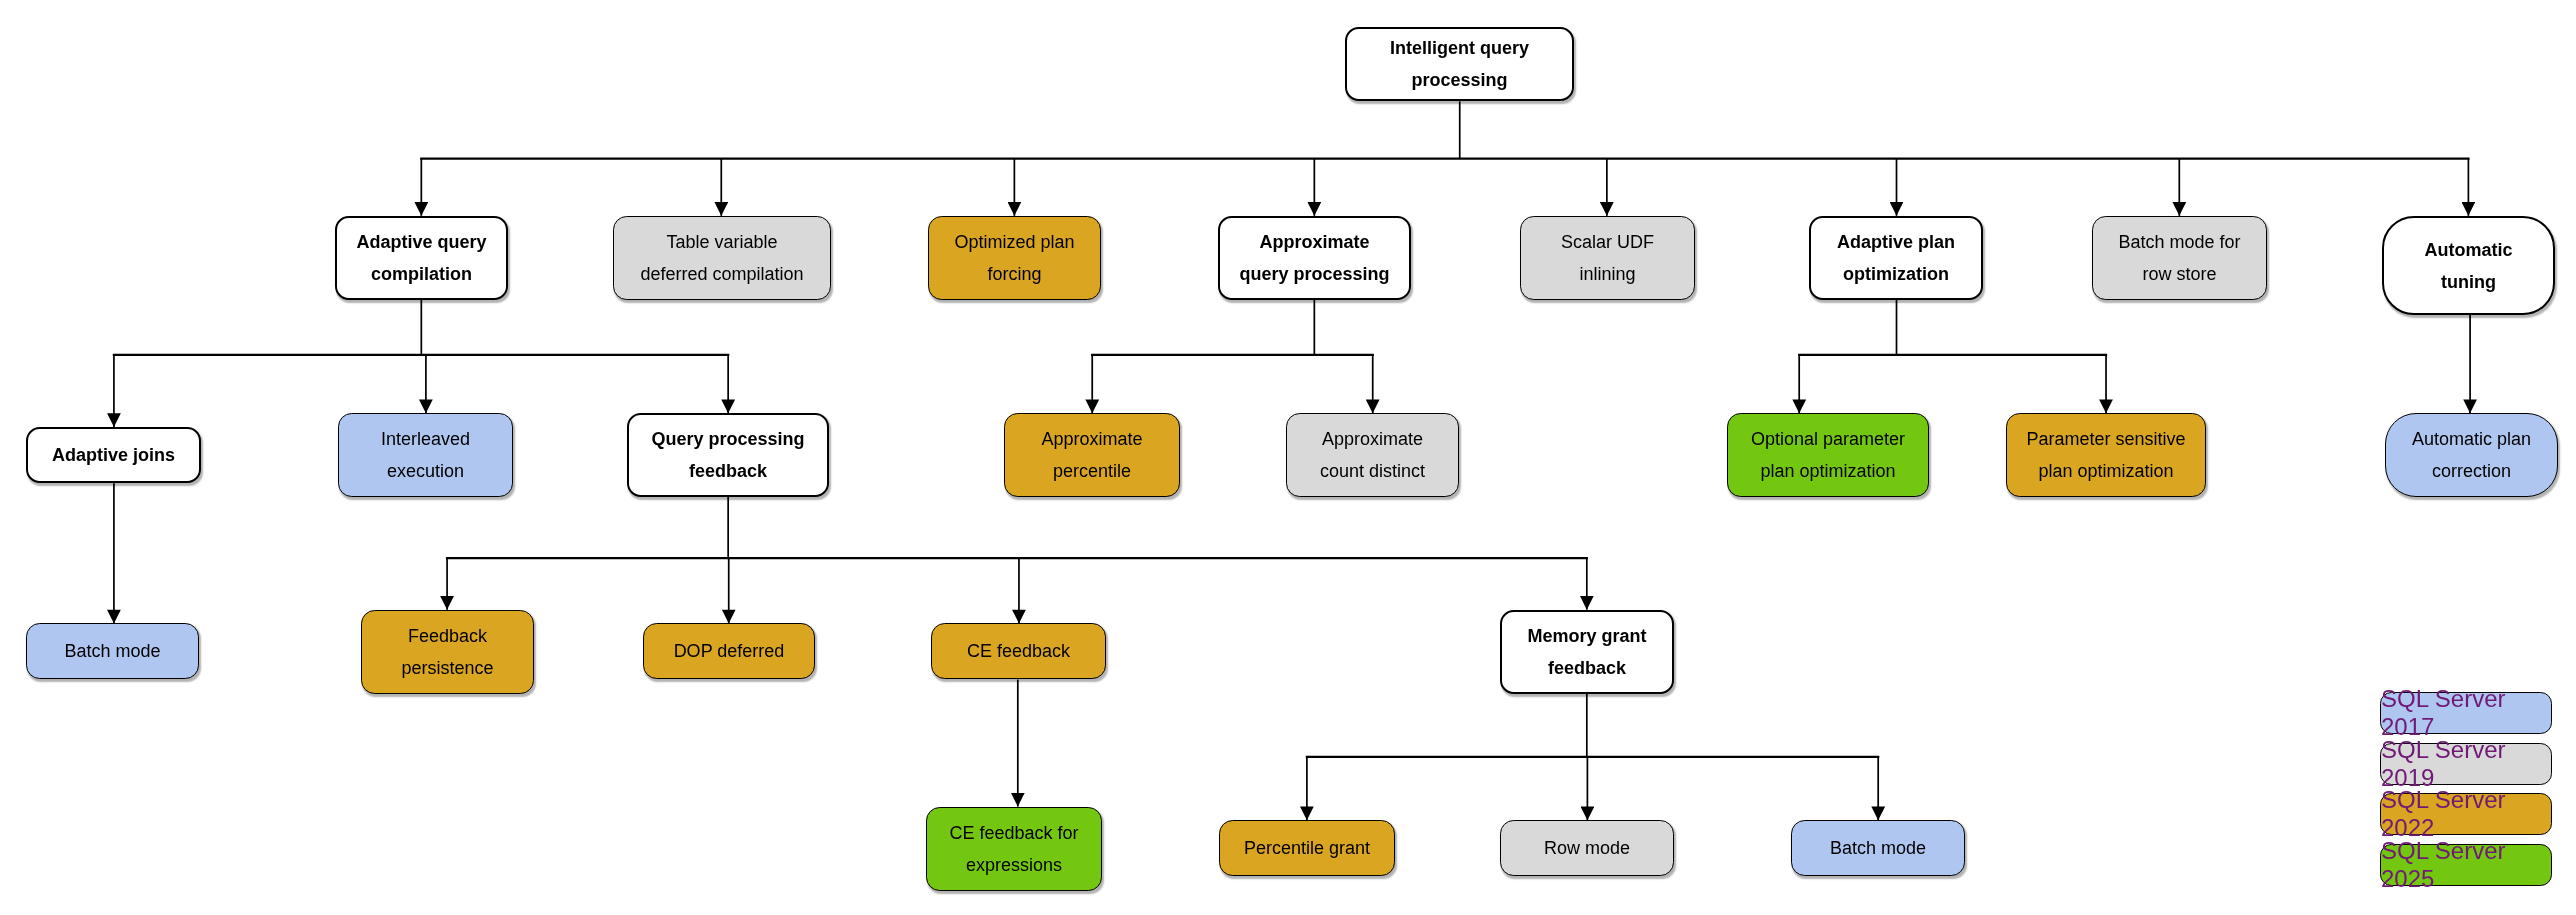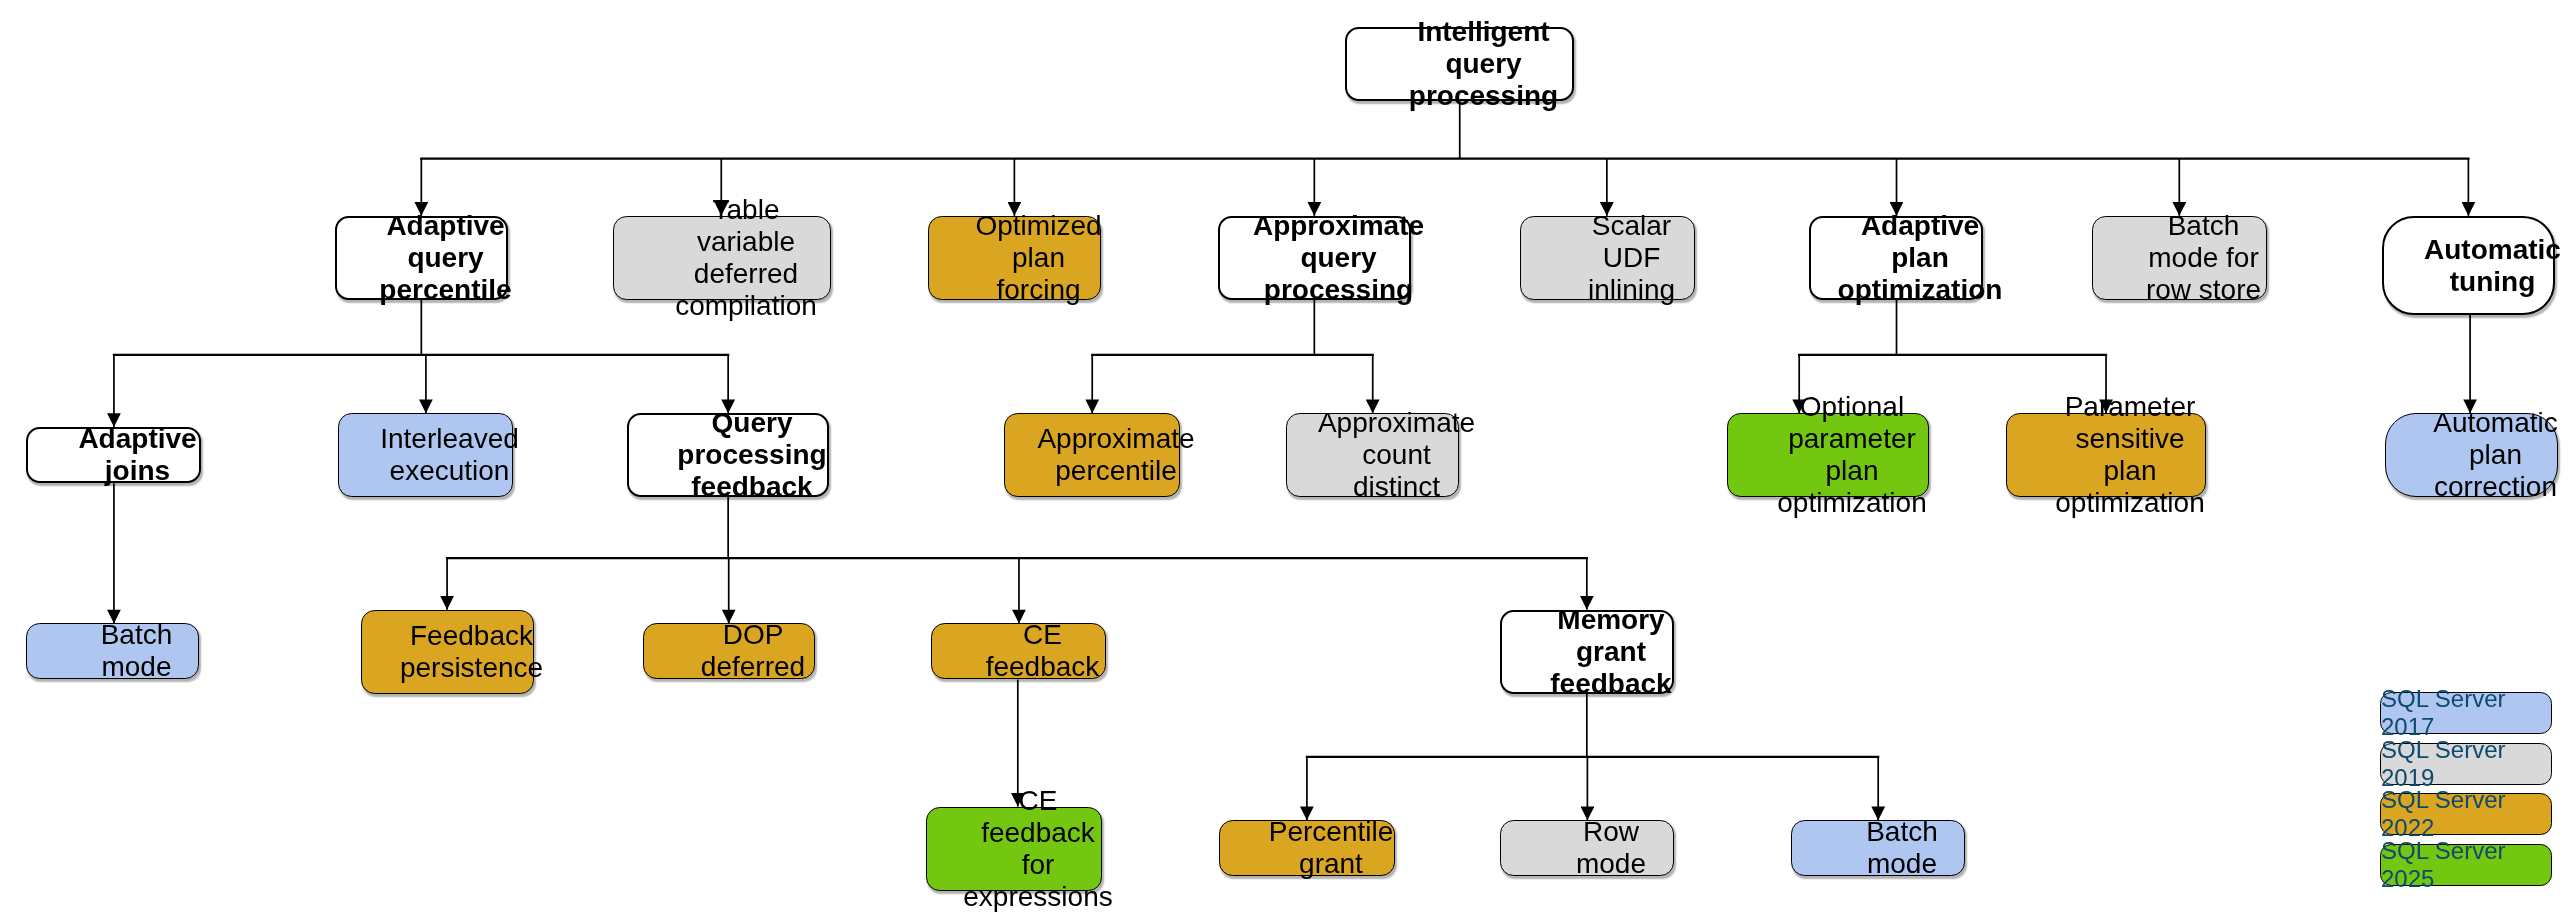--- a/index.html
+++ b/index.html
@@ -4,28 +4,28 @@
 <style>
   html,body{margin:0;padding:0;background:#ffffff;}
   body{width:2576px;height:916px;overflow:hidden;}
   .stage{position:relative;width:2576px;height:916px;background:#ffffff;
          font-family:"Liberation Sans",sans-serif;}
   #edges-layer{position:absolute;left:0;top:0;width:2576px;height:916px;}
   #edges-layer line{stroke:#000000;}
   .node{position:absolute;box-sizing:border-box;display:flex;align-items:center;
         justify-content:center;text-align:center;white-space:pre-line;
         border:1.7px solid #000000;border-radius:13.7px;color:#000000;
-        font-size:28px;line-height:32px;
-        box-shadow:1.7px 2.3px 1.7px rgba(0,0,0,0.30);padding-left:48px;}
+        font-size:18px;line-height:32px;
+        box-shadow:1.7px 2.3px 1.7px rgba(0,0,0,0.30);}
   .node.category{border-width:2.3px;font-weight:bold;}
   #legend{position:absolute;left:2380px;top:692px;display:flex;
           flex-direction:column;gap:8.6px;}
   .legend-box{box-sizing:border-box;width:172px;height:42px;border:1.7px solid #000000;
               border-radius:11.4px;display:flex;align-items:center;justify-content:center;
-              font-size:24px;color:#0c4a6e;}
+              font-size:24px;color:#701a75;}
 </style>
 </head>
 <body>
 
 <div class="stage">
   <svg id="edges-layer" viewBox="0 0 4500 1600" xmlns="http://www.w3.org/2000/svg">
     <defs>
       <marker id="arrowhead" viewBox="0 0 10 10" refX="10" refY="5" markerWidth="10" markerHeight="8" orient="auto-start-reverse">
         <path d="M0,0 L10,5 L0,10 z" fill="#000000"></path>
       </marker>
@@ -66,21 +66,21 @@
       <line x1="2281" y1="1322" x2="3283" y2="1322" stroke-width="4"></line>
       <line x1="2283" y1="1322" x2="2283" y2="1433" stroke-width="3" marker-end="url(#arrowhead)"></line>
       <line x1="2773" y1="1322" x2="2773" y2="1433" stroke-width="3" marker-end="url(#arrowhead)"></line>
       <line x1="3281" y1="1322" x2="3281" y2="1433" stroke-width="3" marker-end="url(#arrowhead)"></line>
     </svg>
 
   <div id="nodes-layer">
       <div class="node category" style="left: 1345px; top: 27px; width: 229px; height: 74px; background: rgb(255, 255, 255);">Intelligent query
 processing</div>
       <div class="node category" style="left: 335px; top: 216px; width: 173px; height: 84px; background: rgb(255, 255, 255);">Adaptive query
-percentile</div>
+compilation</div>
       <div class="node" style="left: 613px; top: 216px; width: 218px; height: 84px; background: rgb(217, 217, 217);">Table variable
 deferred compilation</div>
       <div class="node" style="left: 928px; top: 216px; width: 173px; height: 84px; background: rgb(218, 165, 33);">Optimized plan
 forcing</div>
       <div class="node category" style="left: 1218px; top: 216px; width: 193px; height: 84px; background: rgb(255, 255, 255);">Approximate
 query processing</div>
       <div class="node" style="left: 1520px; top: 216px; width: 175px; height: 84px; background: rgb(217, 217, 217);">Scalar UDF
 inlining</div>
       <div class="node category" style="left: 1809px; top: 216px; width: 174px; height: 84px; background: rgb(255, 255, 255);">Adaptive plan
 optimization</div>

